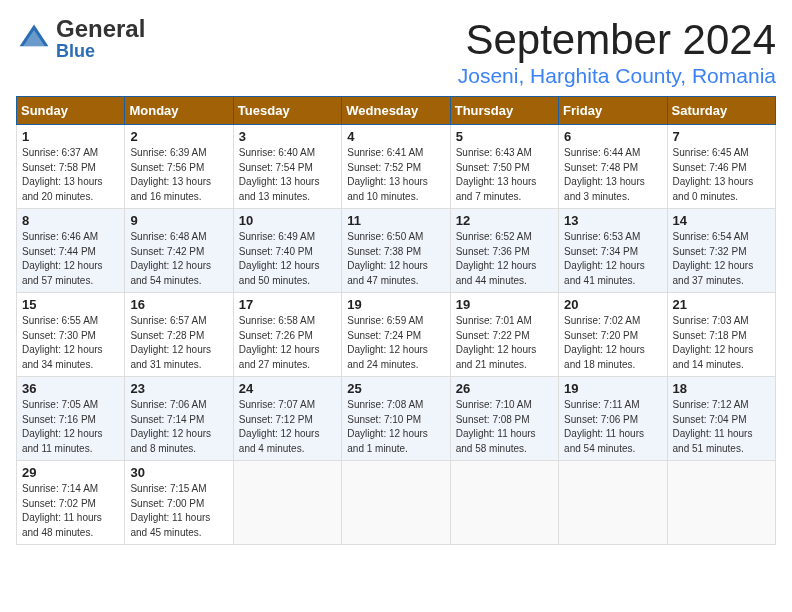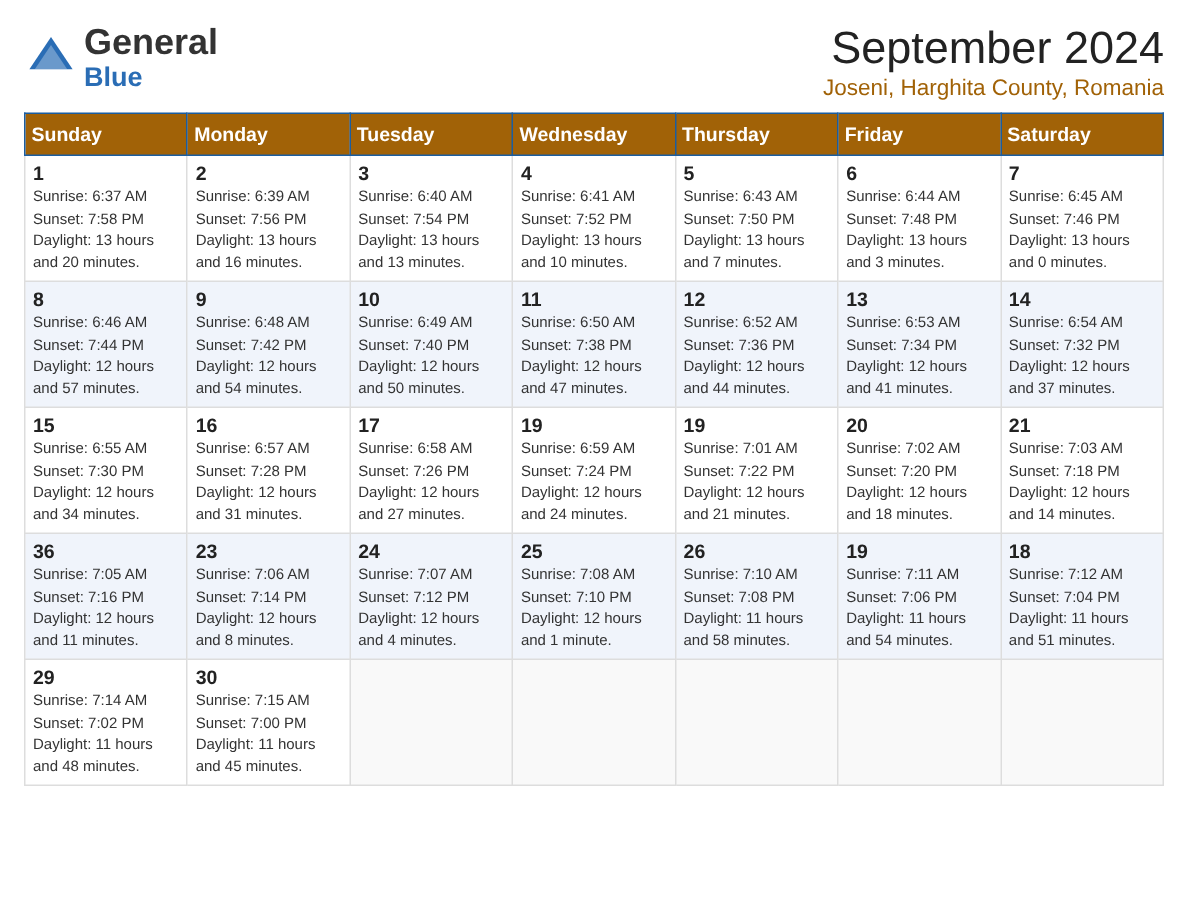--- a/index.html
+++ b/index.html
@@ -37,27 +37,27 @@
       color: #2a6db5;
     }
     .logo-icon {
       width: 36px;
       height: 36px;
     }
     .title-block {
       text-align: right;
     }
     .month-title {
-      font-size: 30px;
+      font-size: 42px;
       font-weight: normal;
       color: #222;
     }
     .location {
-      font-size: 15px;
-      color: #a16207;
+      font-size: 21px;
+      color: #3b82f6;
     }
     .calendar {
       width: 100%;
       border-collapse: collapse;
       border: 1px solid #ccc;
     }
     .calendar th {
       background: #a16207;
       color: #fff;
       font-size: 13px;

